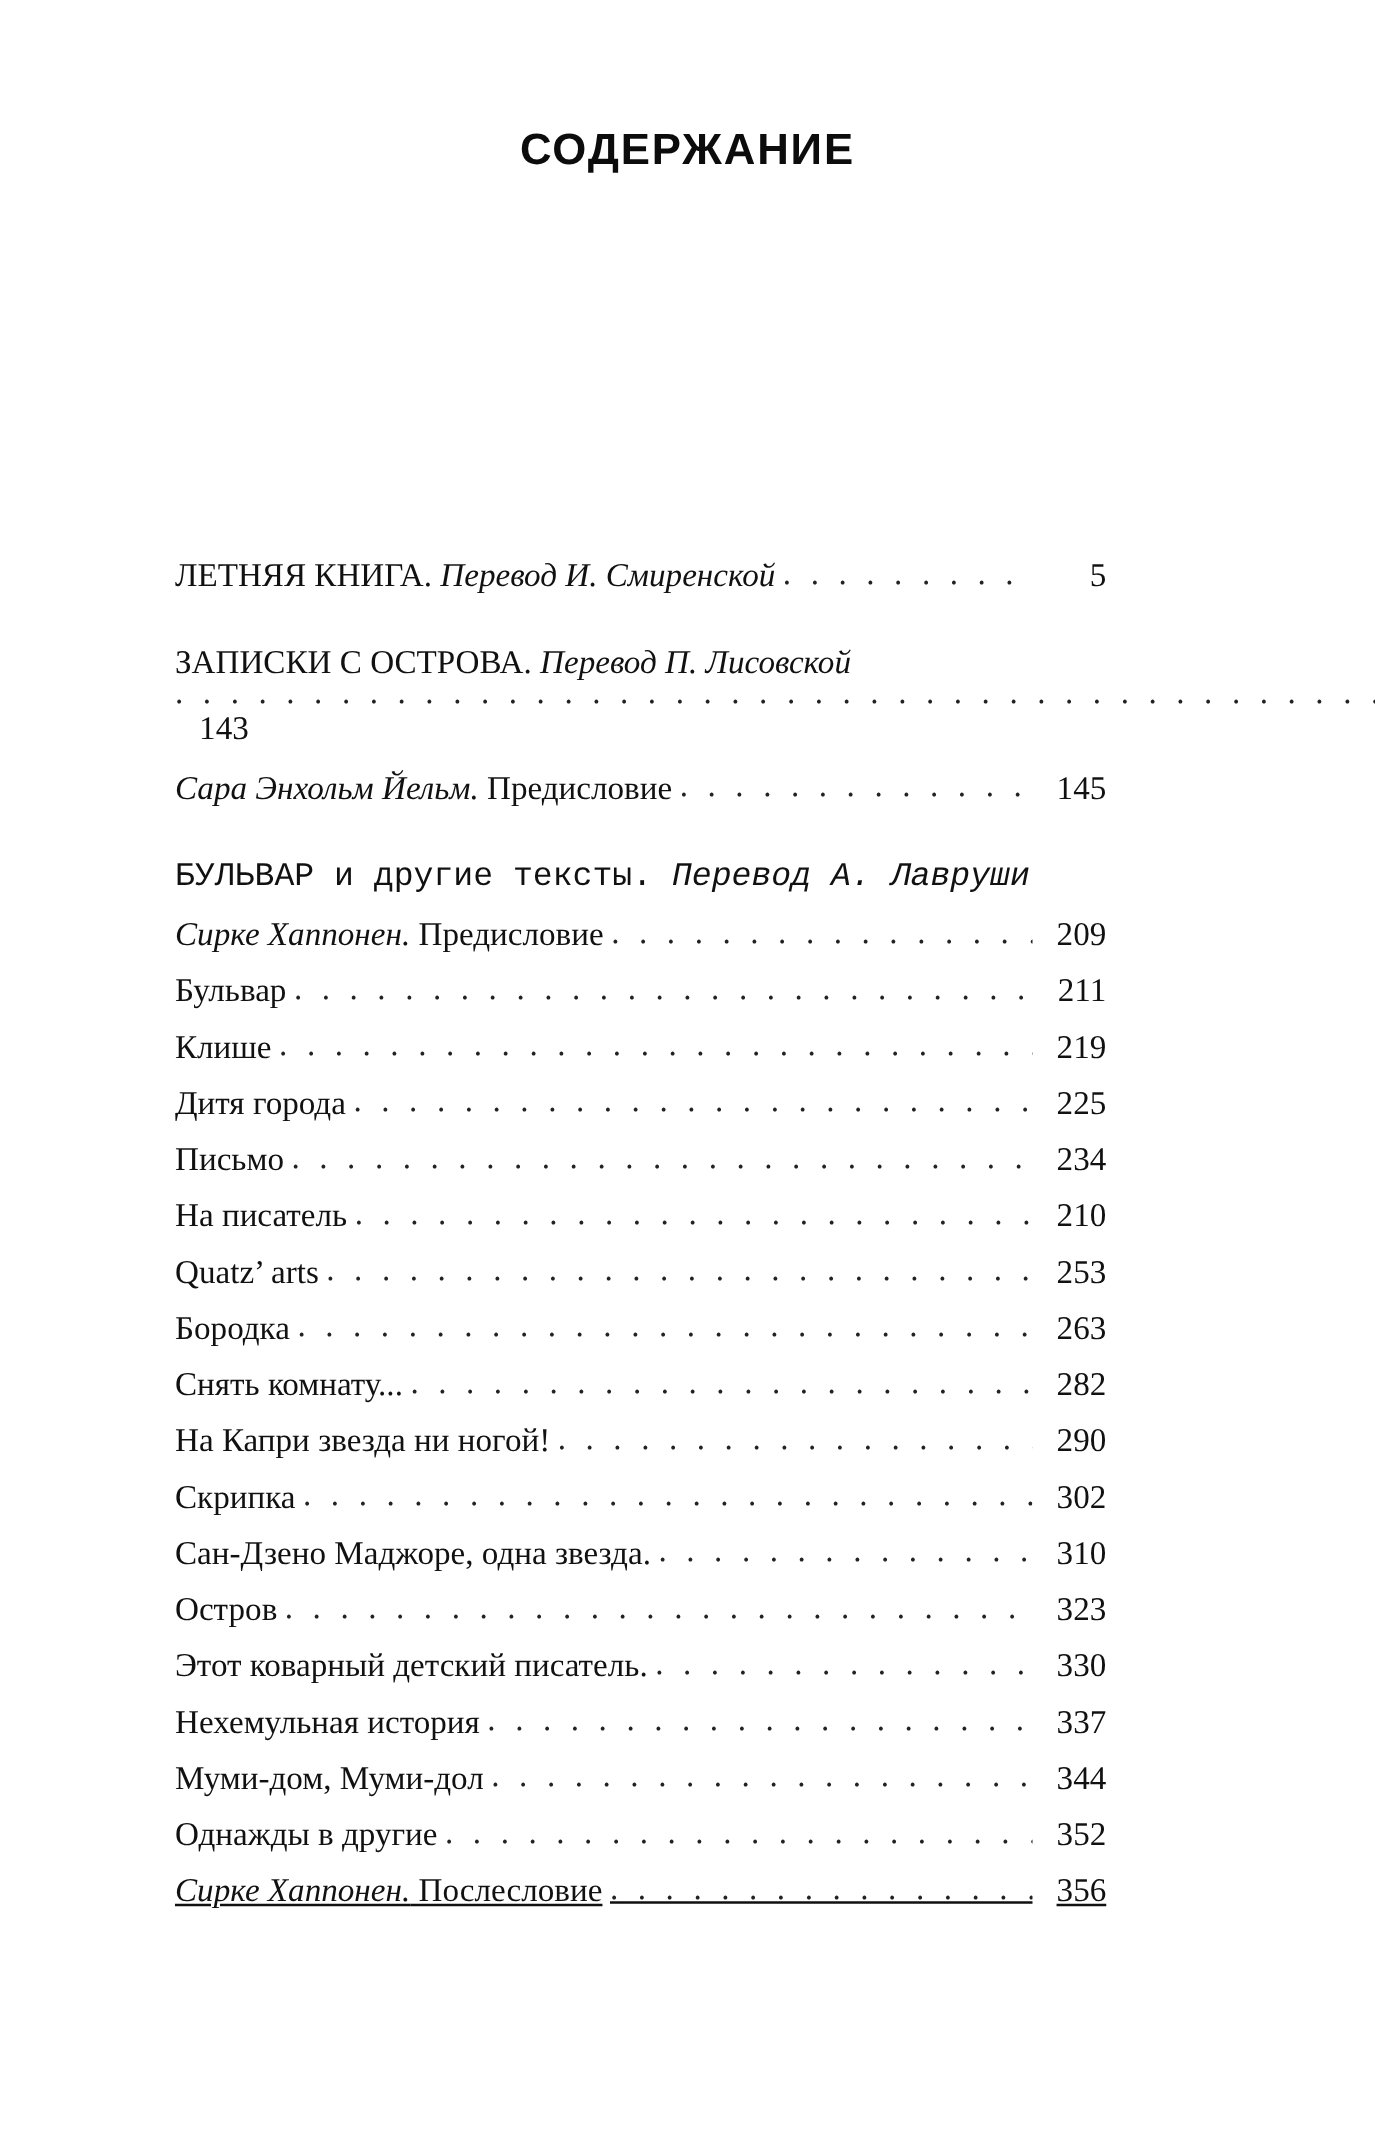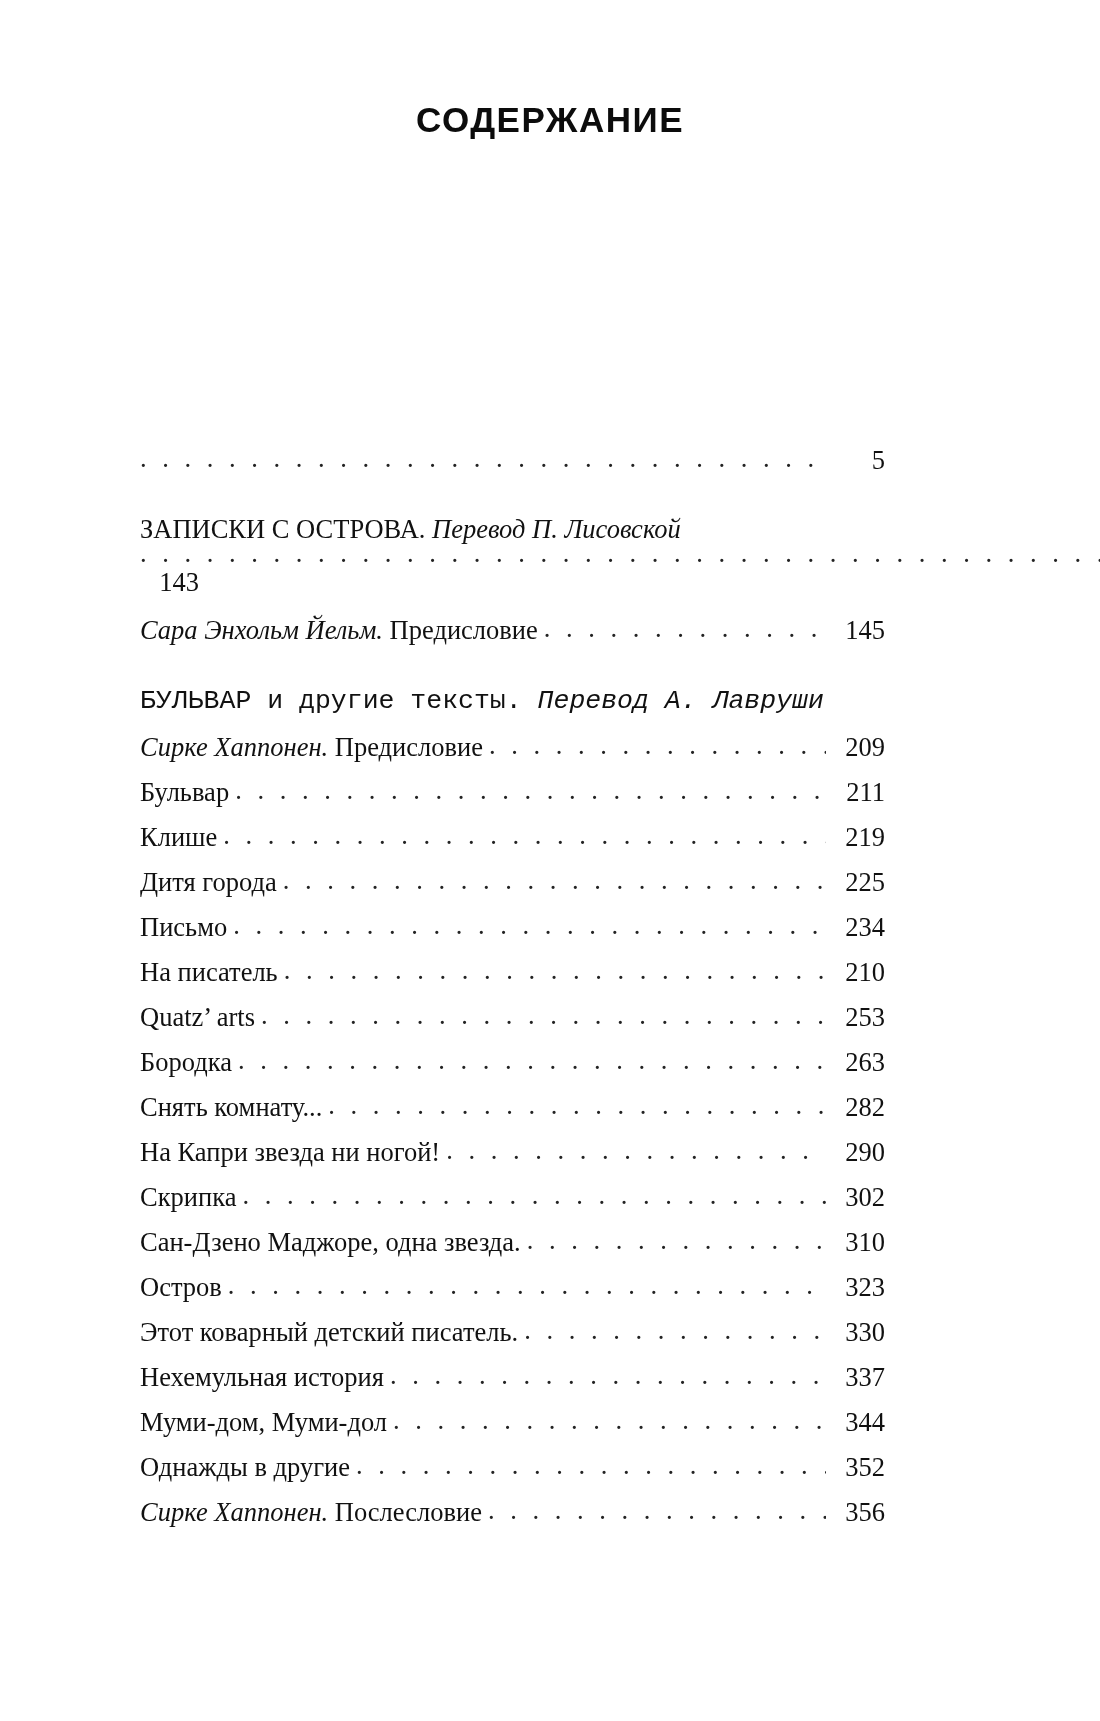--- a/index.html
+++ b/index.html
@@ -71,35 +71,36 @@
   }
   .ital {
     font-style: italic;
   }
   
   .g1 { margin-bottom: 42px; }
   .g2-first { margin-bottom: 22px; flex-direction: column; }
   .g2-last { margin-bottom: 44px; margin-top: 20px; }
   .g3-head { margin-bottom: 20px; font-family: Liberation Mono, monospace; }
   .row { margin-bottom: 18.5px; }
-  .row-last { margin-bottom: 0; }
+  .row-last { margin-bottom: 0; text-decoration: underline; }
   .latin {
     font-family: "Liberation Serif", "DejaVu Serif", serif;
   }
 </style>
 </head>
 <body>
 
 <div class="page">
 
   <div class="toc-title">СОДЕРЖАНИЕ</div>
 
   <div class="toc-body">
 
     <div class="entry g1">
+      <span class="label"><span>ЛЕТНЯЯ КНИГА. </span><span class="ital">Перевод И. Смиренской</span></span>
       <span class="leader">. . . . . . . . . . . . . . . . . . . . . . . . . . . . . . . . . . . . . . . . . . . . . . . . . . . . . . . . . . . . . . . . . . . . . . . . . . . . .</span>
       <span class="page-num">5</span>
     </div>
 
     <div class="entry g2-first">
       <span class="label"><span>ЗАПИСКИ С ОСТРОВА. </span><span class="ital">Перевод П. Лисовской</span></span>
       <span class="leader">. . . . . . . . . . . . . . . . . . . . . . . . . . . . . . . . . . . . . . . . . . . . . . . . . . . . . . . . . . . . . . . . . . . . . . . . . . . . .</span>
       <span class="page-num">143</span>
     </div>
 

